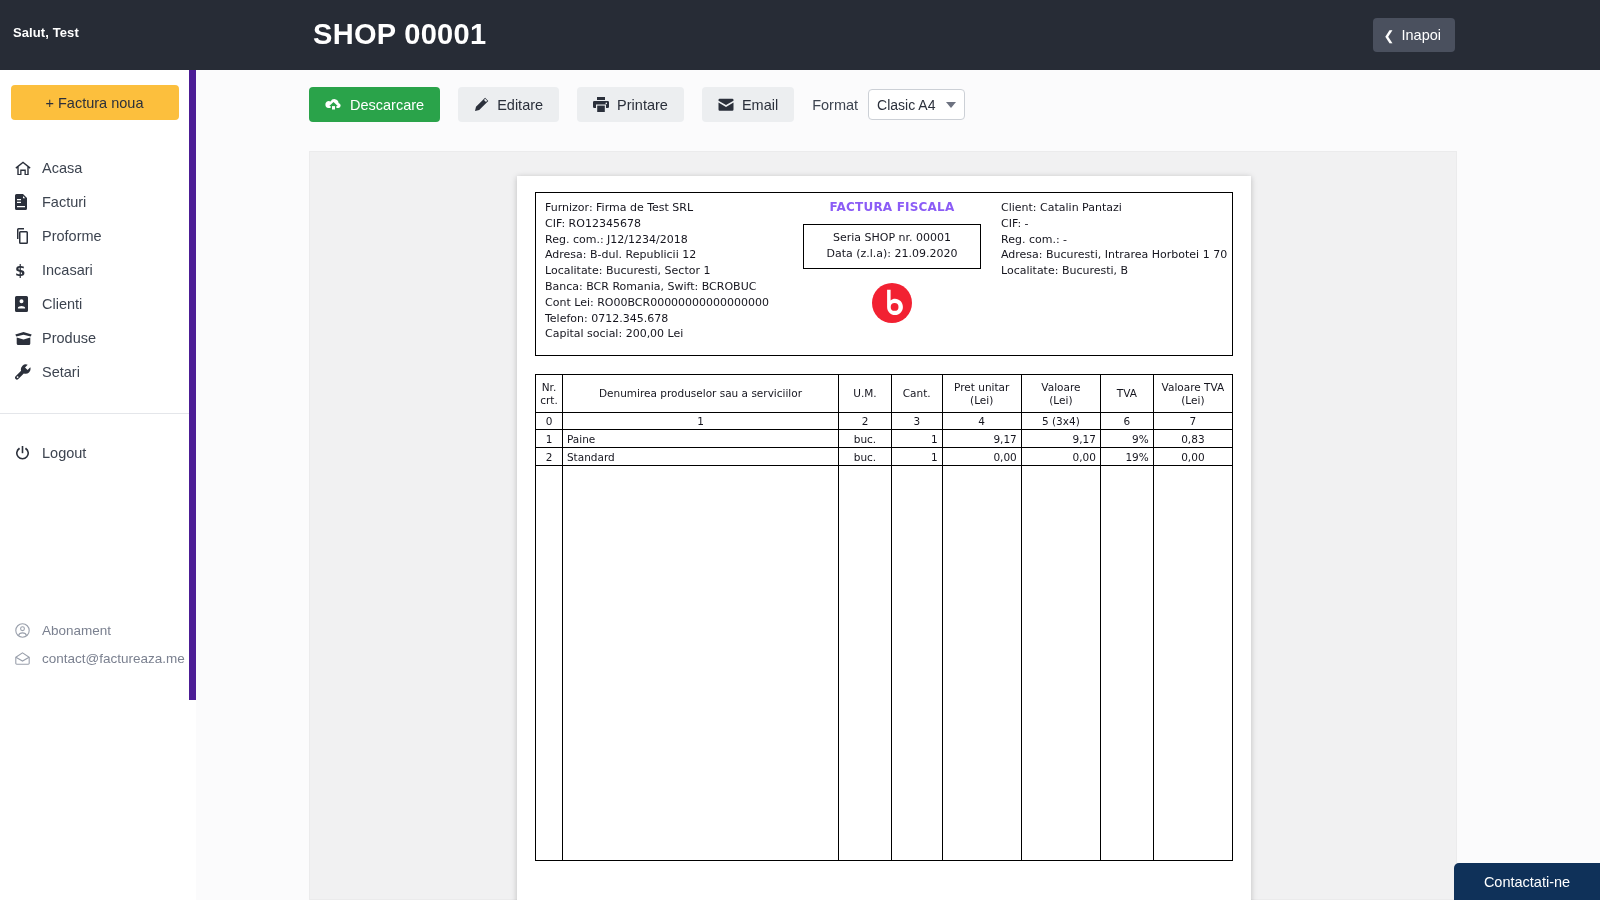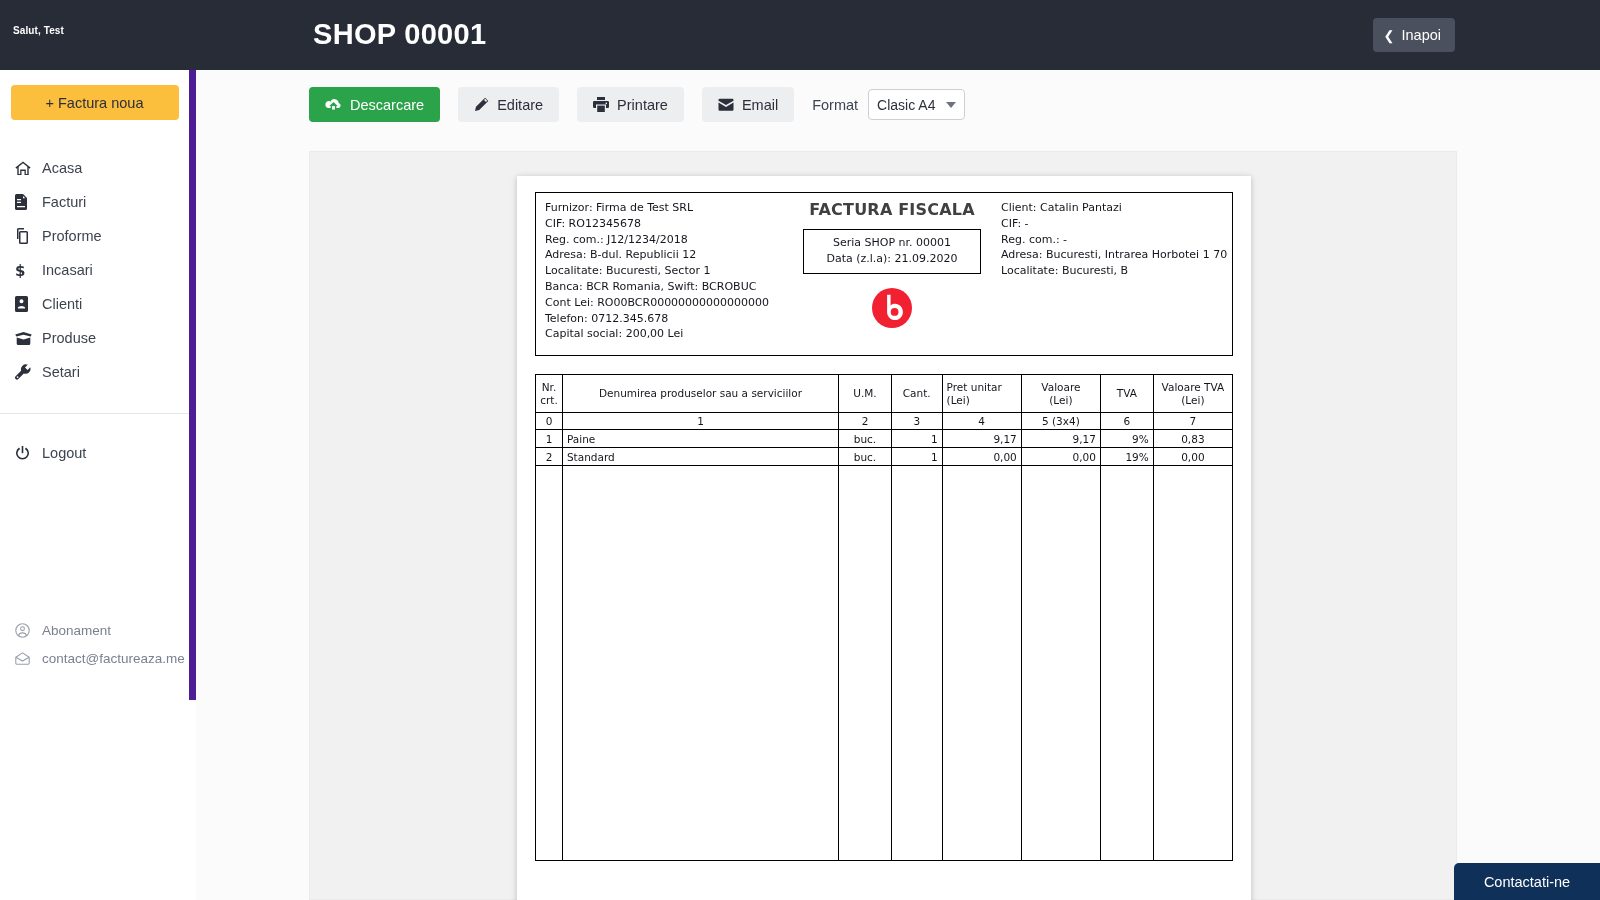--- a/index.html
+++ b/index.html
@@ -11,21 +11,21 @@
   }
   #app { position: relative; width: 1600px; height: 900px; }
 
   
   .topbar {
     position: absolute; left: 0; top: 0; width: 1600px; height: 70px;
     background: #272c36;
   }
   .topbar-user {
     position: absolute; left: 13px; top: 25px;
-    color: #ffffff; font-size: 10px; font-weight: bold;
+    color: #ffffff; font-size: 13px; font-weight: bold;
     letter-spacing: .1px;
   }
   .topbar-title {
     position: absolute; left: 313px; top: 18px;
     color: #ffffff; font-size: 29px; font-weight: bold;
     letter-spacing: .3px;
   }
   .back-btn {
     position: absolute; right: 145px; top: 18px;
     background: #4a505e; color: #ffffff;
@@ -144,21 +144,21 @@
     font-family: "DejaVu Sans", sans-serif;
     font-size: 11px; line-height: 15.8px; color: #15151e;
     white-space: nowrap;
   }
   .hdr-col-mid {
     position: absolute; left: 256px; top: 7px;
     width: 200px; text-align: center;
   }
   .inv-title {
     font-family: "DejaVu Sans", sans-serif;
-    font-size: 16px; font-weight: bold; color: #404040;
+    font-size: 12px; font-weight: bold; color: #8b5cf6;
     letter-spacing: .2px;
   }
   .serie-box {
     margin: 10px auto 0; width: 178px;
     border: 1px solid #000; padding: 5px 4px 6px;
     font-family: "DejaVu Sans", sans-serif;
     font-size: 11px; line-height: 16px; color: #15151e;
   }
   .logo-wrap { margin-top: 13px; display: flex; justify-content: center; }
   .hdr-col-right {
@@ -430,21 +430,21 @@
                 </th>
                 <th class="c-den" style="text-align:center">
                   <span>Denumirea produselor sau a serviciilor</span>
                 </th>
                 <th class="c-um">
                   <span>U.M.</span>
                 </th>
                 <th class="c-cant" style="text-align:center">
                   <span>Cant.</span>
                 </th>
-                <th class="c-pu" style="text-align:left">
+                <th class="c-pu" style="text-align:center">
                   <span>Pret unitar</span><br>
                   <span>(Lei)</span>
                 </th>
                 <th class="c-val" style="text-align:center">
                   <span>Valoare</span><br>
                   <span>(Lei)</span>
                 </th>
                 <th class="c-tva" style="text-align:center">
                   <span>TVA</span>
                 </th>

